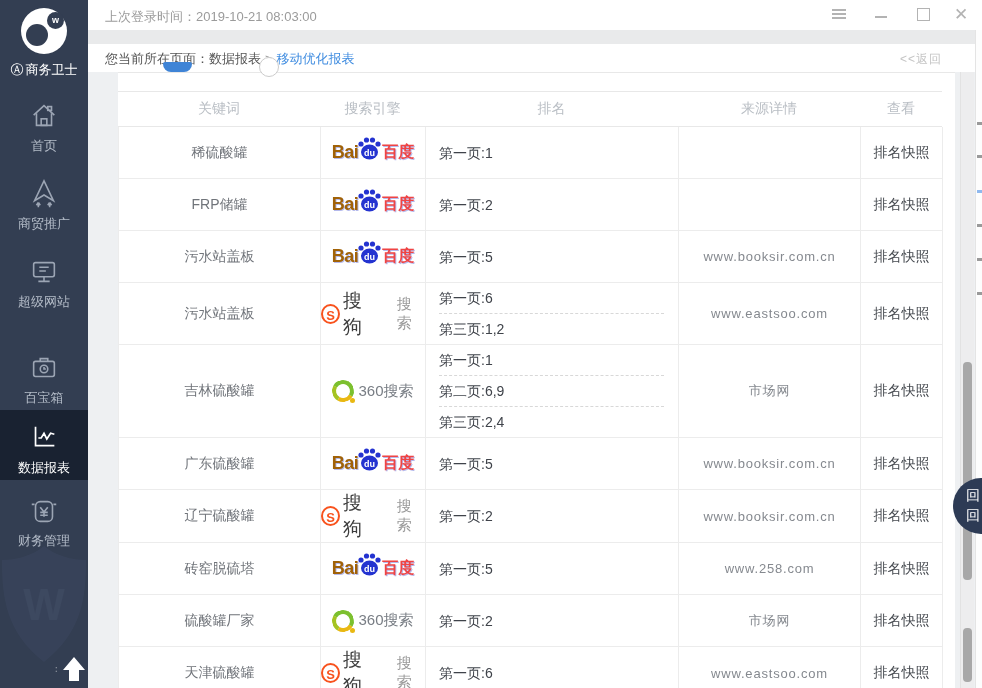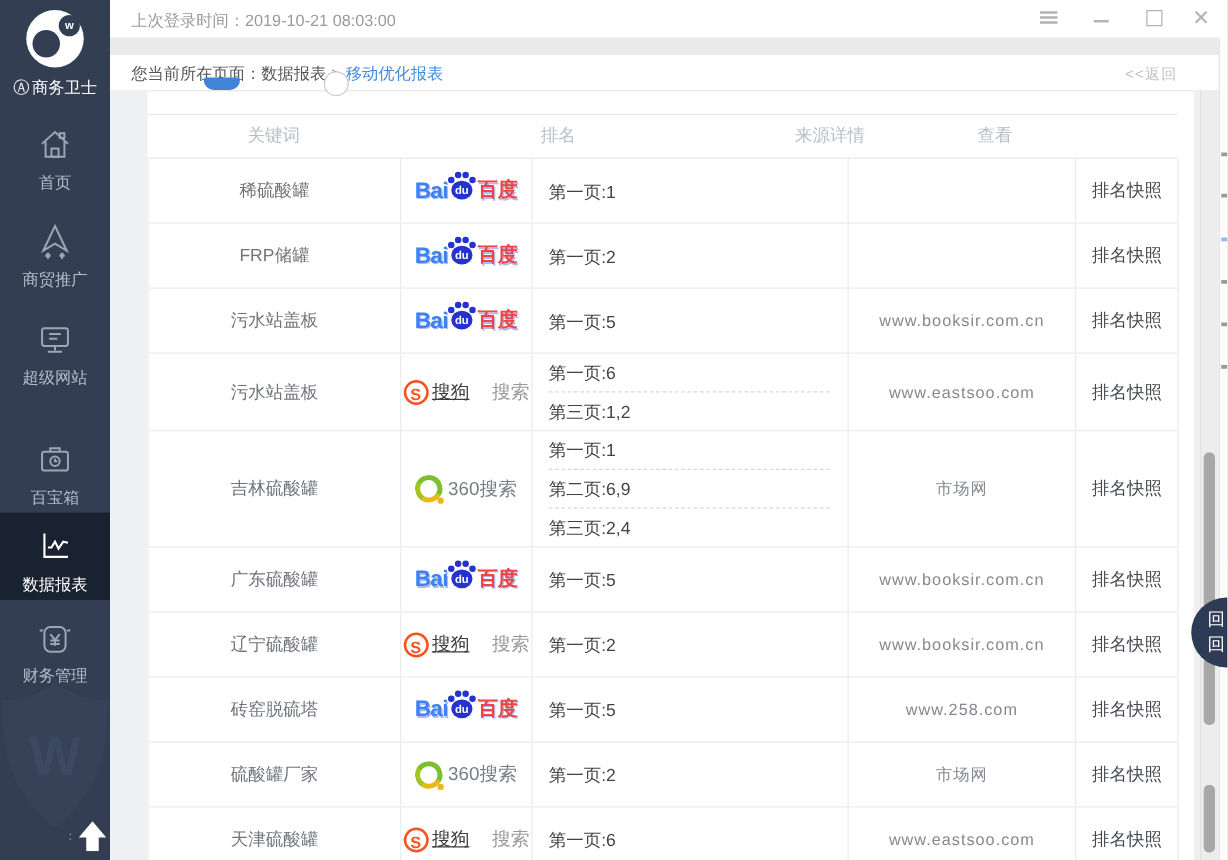--- a/index.html
+++ b/index.html
@@ -63,27 +63,27 @@
   .col-kw{width:202px}.col-en{width:105px}.col-rk{width:253px}.col-sc{width:182px}.col-vw{width:82px}
   .td.col-rk{flex-direction:column;align-items:stretch;justify-content:center;padding-left:13px;}
   .kw{color:#70747a;font-size:14px;}
   .rank-line{color:#3f434a;font-size:14px;padding:5px 0;line-height:20px;margin-right:14px;}
   .rank-line:not(:first-child){border-top:1px dashed #d8d8d8;}
   .src{color:#85898f;font-size:13px;letter-spacing:.8px;}
   .view-link{color:#45494f;font-size:14px;cursor:pointer;}
 
   
   .eng{display:flex;align-items:center;}
-  .bd-bai{color:#3b82f6;font-weight:bold;font-size:18px;letter-spacing:-.5px;text-shadow:1px 1px 0 rgba(40,55,200,.35);}
+  .bd-bai{color:#a16207;font-weight:bold;font-size:18px;letter-spacing:-.5px;text-shadow:1px 1px 0 rgba(40,55,200,.35);}
   .bd-cn{color:#ef4444;font-weight:bold;font-size:16px;margin-left:1px;text-shadow:1px 1px 0 rgba(40,55,200,.35);}
   .bd-paw{margin:0 -1px 8px -1px;}
   .sg-circle{width:20px;height:20px;border:2px solid #f8521d;border-radius:50%;color:#f8521d;font-weight:bold;
              font-size:13px;line-height:20px;text-align:center;box-sizing:border-box;margin-right:3px;
              box-shadow:0 0 0 1px #fff inset;}
-  .sg-name{color:#3c3c3c;font-size:15px;text-decoration:underline;}
+  .sg-name{color:#3c3c3c;font-size:19px;}
   .sg-suffix{color:#9a9a9a;font-size:15px;padding-left:18px;}
   .so-ringwrap{position:relative;width:22px;height:22px;margin-right:4px;}
   .so-ring{position:absolute;left:0;top:0;width:18px;height:18px;border:4px solid #7cc02f;
            border-bottom-color:#e9b812;border-left-color:#a5c322;border-radius:50%;transform:rotate(-15deg);
            box-sizing:content-box;width:14px;height:14px;}
   .so-dot{position:absolute;right:-1px;bottom:-1px;width:5px;height:5px;background:#e9b812;border-radius:50%;}
   .so-name{color:#787d84;font-size:15px;}
 
   
   .sb-track{position:absolute;left:960px;top:72px;width:14px;height:616px;background:#ededee;
@@ -130,20 +130,21 @@
     <span class="back-link">&lt;&lt;返回</span>
   </div>
 
   <div class="toggle-pill"></div>
   <div class="toggle-circle"></div>
 
   <div class="panel">
     <div class="table">
       <div class="thead">
           <div class="th col-kw">关键词</div>
+          <div class="th col-en">搜索引擎</div>
           <div class="th col-rk">排名</div>
           <div class="th col-sc">来源详情</div>
           <div class="th col-vw">查看</div>
         </div>
       <div id="tbody">
   <div class="tr">
     <div class="td col-kw">
               <span class="kw">稀硫酸罐</span>
             </div>
     <div class="td col-en">

